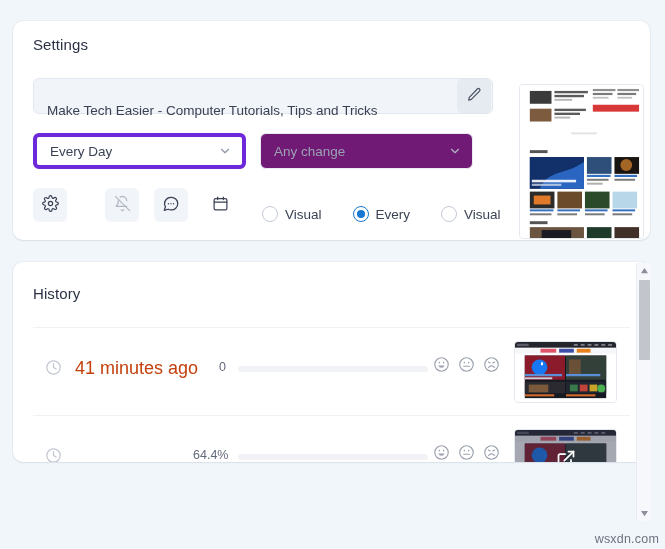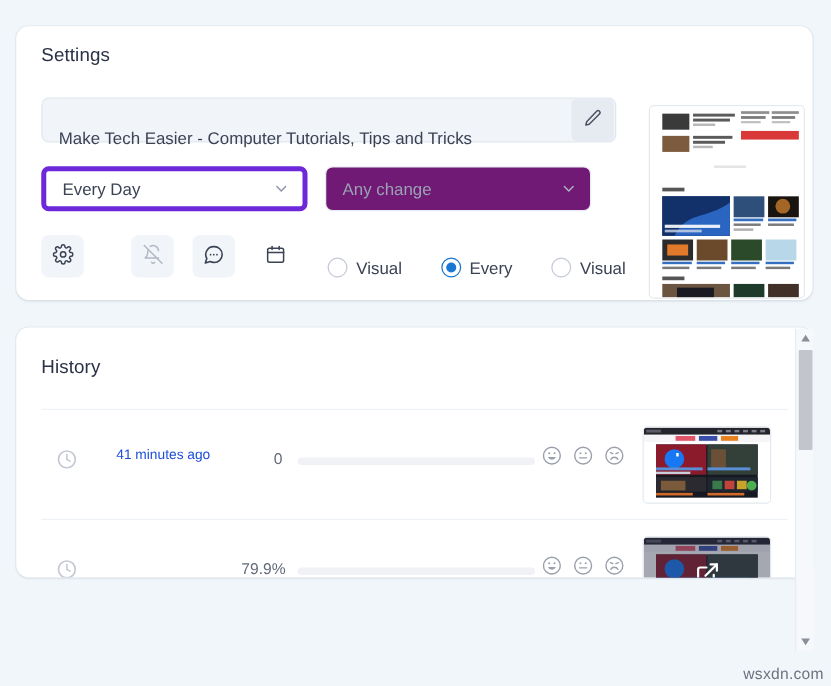--- a/index.html
+++ b/index.html
@@ -164,24 +164,23 @@
   #hist-row-1 { top: 153px; }
   #hist-row-2 { top: 241px; }
 
   .hist-inner { position: relative; height: 100%; }
 
   .clock { position: absolute; left: 12px; top: 31px; }
 
   .hist-time {
     position: absolute;
     left: 42px; top: 30px;
-    font-size: 11px;
-    color: #1d4ed8;
+    font-size: 18px;
+    color: #c2410c;
     white-space: nowrap;
-    margin-left: 18px;
   }
   .hist-value {
     position: absolute;
     top: 32px;
     font-size: 12.5px;
     color: #636a7b;
     white-space: nowrap;
   }
   #hist-row-0 .hist-value { left: 186px; }
   #hist-row-1 .hist-value { left: 160px; }
@@ -511,21 +510,21 @@
   <div class="hist-row" id="hist-row-1">
     <div class="hist-inner">
 
       <span class="clock">
         <svg width="17" height="17" viewBox="0 0 24 24" fill="none" stroke="#c3c8d2" stroke-width="1.8" stroke-linecap="round" stroke-linejoin="round">
           <circle cx="12" cy="12" r="9.5"></circle>
           <polyline points="12 6.5 12 12 15.5 14"></polyline>
         </svg>
       </span>
 
-      <div class="hist-value">79.9%</div>
+      <div class="hist-value">64.4%</div>
       <div class="bar-track"></div>
 
       <div class="faces">
         <span class="face">
           <svg width="17" height="17" viewBox="0 0 24 24" fill="none" stroke="#9aa0ac" stroke-width="1.6" stroke-linecap="round" stroke-linejoin="round">
             <circle cx="12" cy="12" r="9.5"></circle>
             <path d="M7.5 13.5a4.8 4.8 0 0 0 9 0z" fill="#9aa0ac" stroke="none"></path>
             <circle cx="9" cy="9.3" r="1.15" fill="#9aa0ac" stroke="none"></circle>
             <circle cx="15" cy="9.3" r="1.15" fill="#9aa0ac" stroke="none"></circle>
           </svg>

